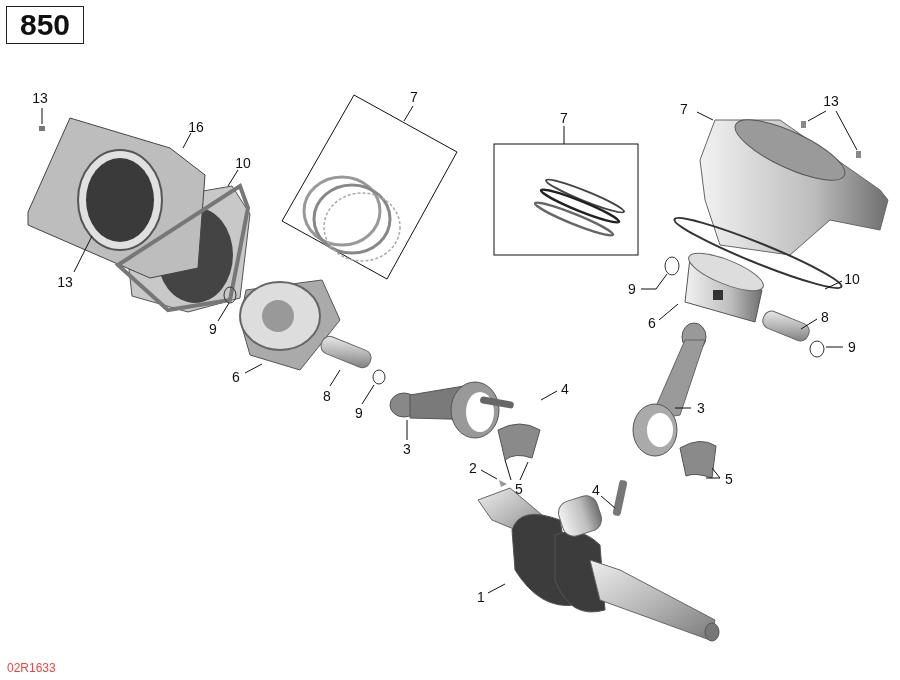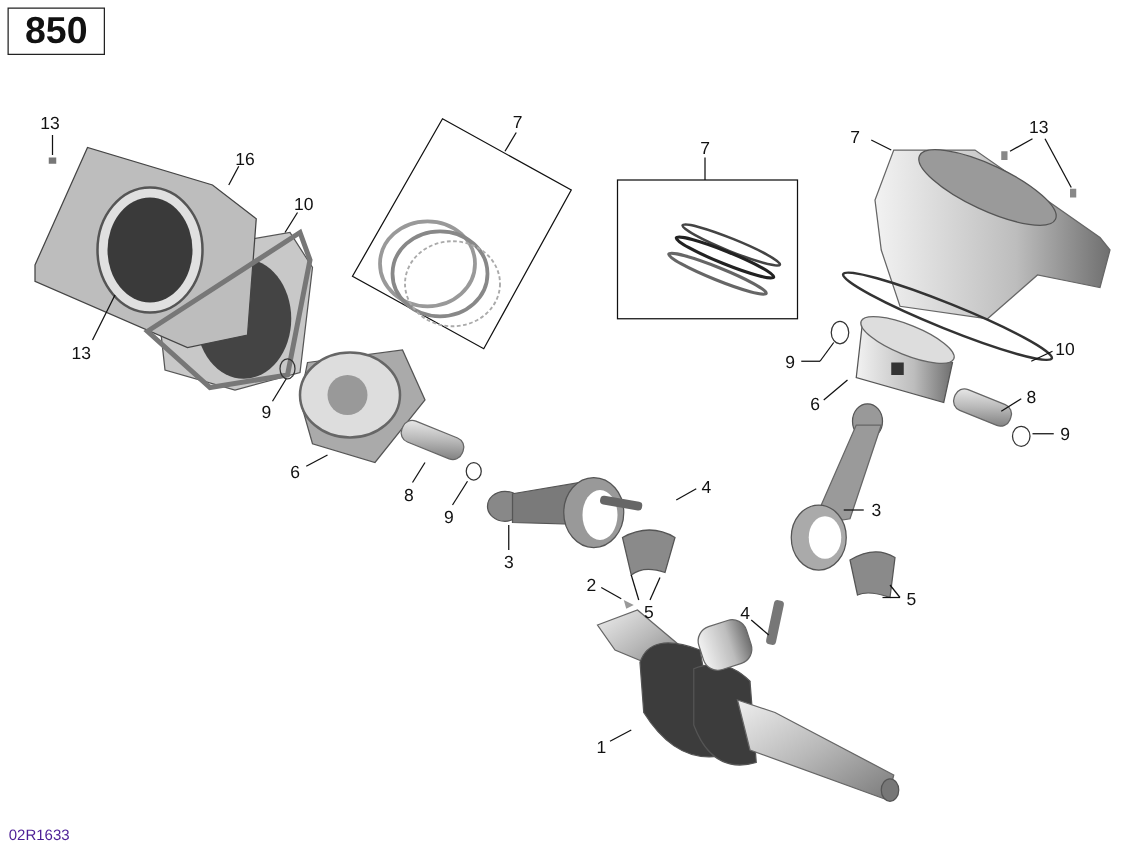--- a/index.html
+++ b/index.html
@@ -1,19 +1,19 @@
 <!DOCTYPE html>
 <html><head>
   <meta charset="utf-8">
   <style>
     html, body { margin: 0; padding: 0; background: #ffffff; }
     body { width: 900px; height: 680px; position: relative; overflow: hidden; font-family: "Liberation Sans", sans-serif; }
     #stage { position: absolute; left: 0; top: 0; width: 900px; height: 520px; }
     .model-box { position: absolute; left: 6px; top: 6px; width: 78px; height: 38px; border: 1px solid #222; box-sizing: border-box; display: flex; align-items: center; justify-content: center; font-weight: bold; font-size: 30px; color: #111; background: #fff; }
-    .fig-code { position: absolute; left: 7px; top: 661px; font-size: 12px; color: #4c1d95; text-align: right; }
+    .fig-code { position: absolute; left: 7px; top: 661px; font-size: 12px; color: #ef4444; text-align: right; }
     .callout { position: absolute; font-size: 14px; color: #111; line-height: 14px; transform: translate(-50%, -50%); white-space: nowrap; }
   </style>
 </head>
 <body>
 
 <div id="stage">
 
   <div class="model-box">
     <span>850</span>
   </div>

